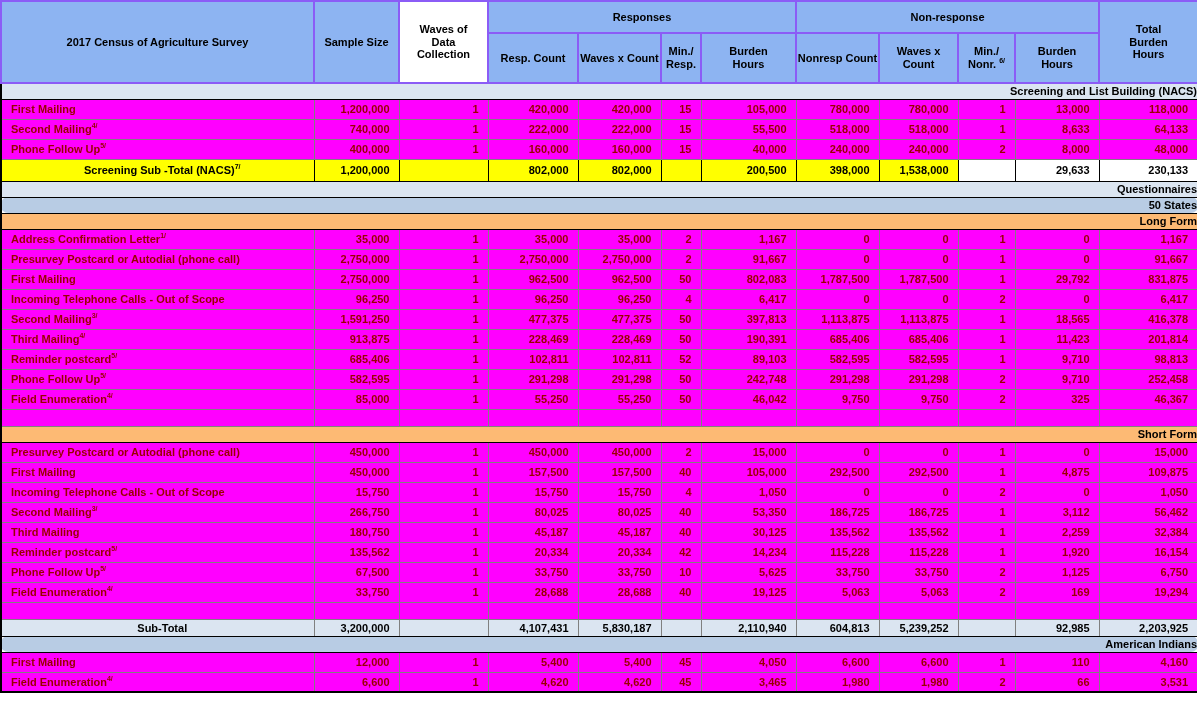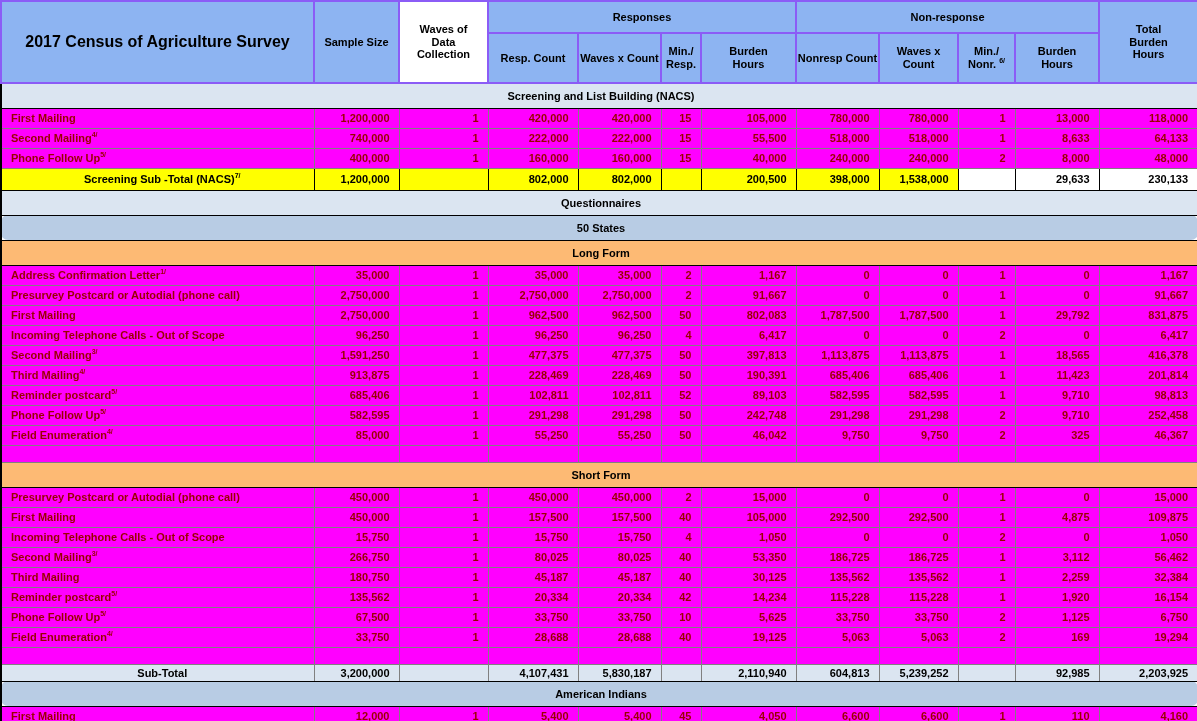--- a/index.html
+++ b/index.html
@@ -28,36 +28,36 @@
     border: 2px solid #8b5cf6;
     color: #000;
     font-size: 11px;
     font-weight: bold;
     text-align: center;
     white-space: normal;
     line-height: 1.15;
   }
   tr.hrow1 th { height: 32px; }
   tr.hrow2 th { height: 50px; }
-  th.th-title { font-size: 16px; }
+  th.th-title { font-size: 11px; }
   th.th-waves { background: #ffffff; padding: 0 12px; }
   th.th-total { padding: 0 18px; margin-top: 45px; }
   th.th-burden { padding: 8px 14px; }
   sup { font-size: 7px; vertical-align: super; line-height: 0; }
   
   tbody td { font-size: 11px; font-weight: bold; }
   .cell-num { text-align: right; padding-right: 9px; }
   .cell-label { text-align: left; padding-left: 9px; }
   tr.r-section td {
-    height: 25px;
+    height: 16px;
     color: #000;
     border-top: 1px solid #000;
     border-bottom: 1px solid #000;
     padding-left: 3px;
-    text-align: center;
+    text-align: right;
   }
   tr.v-light td { background: #dbe5f1; }
   tr.v-mid   td { background: #b8cce4; border-radius: 7px; }
   tr.v-peach td { background: #fdba74; }
   tr.r-data td {
     height: 20px;
     background: #ff00ff;
     color: #990000;
     border: 1px solid #808080;
   }

